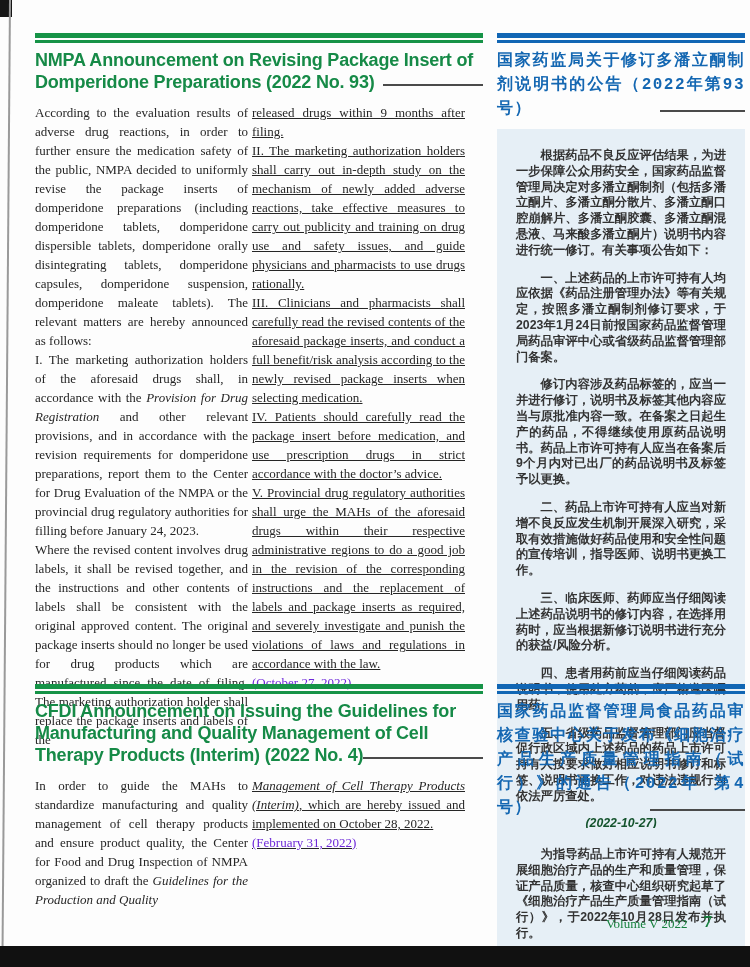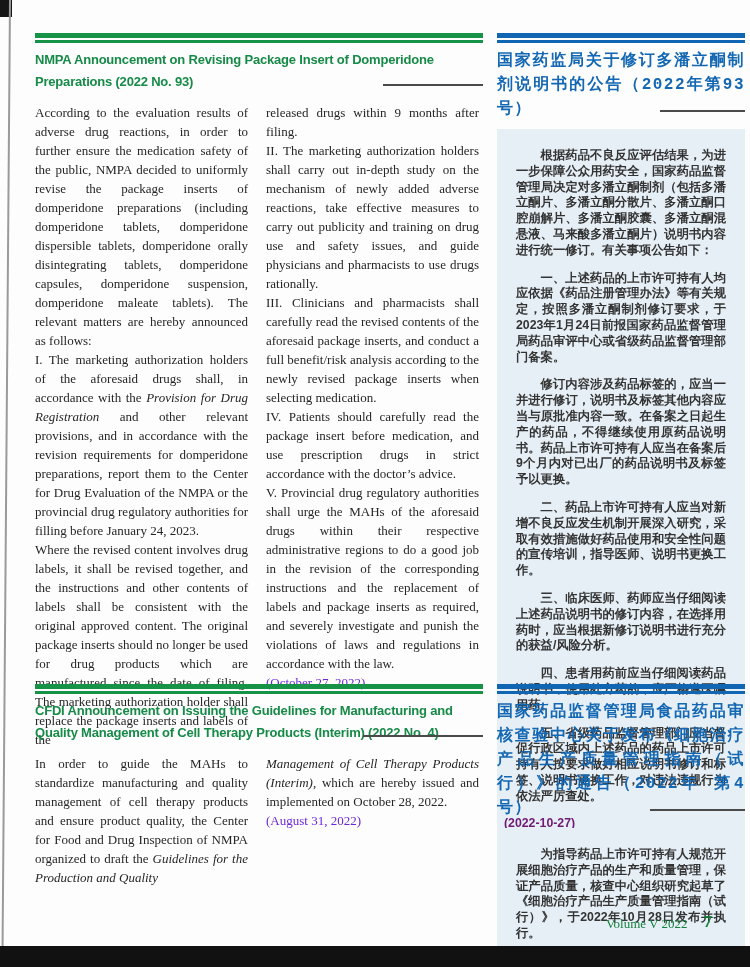--- a/index.html
+++ b/index.html
@@ -20,44 +20,44 @@
   .zh-block{width:248px;}
 
   .dbl-bar .b1{height:5px;margin-bottom:2px;}
   .dbl-bar .b2{height:3px;}
   .dbl-bar.green .b1,.dbl-bar.green .b2{background:#169347;}
   .dbl-bar.blue .b1,.dbl-bar.blue .b2{background:#1166b4;}
 
   h2{margin:6px 0 8px 0;position:relative;}
   .en-title{
     font-family:"Liberation Sans", sans-serif;font-weight:bold;
-    color:#168a47;font-size:13px;line-height:22px;letter-spacing:-0.2px;
+    color:#168a47;font-size:18px;line-height:22px;letter-spacing:-0.2px;
   }
   .zh-title{
     font-family:Liberation Mono, monospace;font-weight:bold;
     color:#1467b2;font-size:16px;line-height:24px;letter-spacing:1.5px;
   }
   .zh-title .t{display:block;text-align:justify;}
   .rule{position:absolute;right:0;height:2px;background:#4a4a4a;}
   .en-title .rule{bottom:7px;}
   .zh-title .rule{bottom:9px;}
 
   .en-body{display:flex;margin-top:10px;}
   .en-col{width:213px;font-size:13px;line-height:19px;text-align:justify;color:#262626;}
-  .en-col + .en-col{margin-left:18px;}
+  .en-col + .en-col{margin-left:4px;text-decoration:underline;}
   .en-col p{margin:0;}
   .date-right{text-align:left;color:#6d28d9;}
 
   .zh-box{
     background:#e6eff6;margin-top:8px;padding:7px 7px;
     font-family:"Liberation Sans", sans-serif;font-weight:600;
     font-size:12.3px;line-height:15.8px;color:#333;text-align:justify;
   }
   .zh-box p{margin:12px;text-indent:2em;}
-  .box-date{text-align:left;color:#701a75;}
+  .box-date{text-align:center;color:#14532d;font-style:italic;}
   .box-date.inline{margin-top:-15.8px;}
   .zh-underline{height:2px;background:#1166b4;margin-top:5px;}
 
   .footer{
     position:absolute;right:38px;top:912px;
     display:flex;align-items:flex-end;
     font-family:"Liberation Serif", serif;color:#15803d;
   }
   .footer .vol{font-size:13px;}
   .footer .pg{font-size:17px;font-weight:bold;margin-left:16px;}
@@ -138,21 +138,21 @@
         <span class="rule" style="width:120px"></span>
       </h2>
       <div class="en-body">
         <div class="en-col">
             <p>In order to guide the MAHs to standardize manufacturing and quality management of cell therapy products and ensure product quality, the Center for Food and Drug Inspection of NMPA organized to draft the <i>Guidelines for the Production and Quality</i></p>
           </div>
         <div class="en-col">
           <div>
               <p><i>Management of Cell Therapy Products (Interim)</i>, which are hereby issued and implemented on October 28, 2022.</p>
             </div>
-          <div class="date-right">(August 31, 2022)</div>
+          <div class="date-right">(February 31, 2022)</div>
         </div>
       </div>
     </div>
 
     <div class="zh-block">
       <div class="dbl-bar blue">
         <div class="b1"></div>
           <div class="b2"></div>
       </div>
       <h2 class="zh-title">

